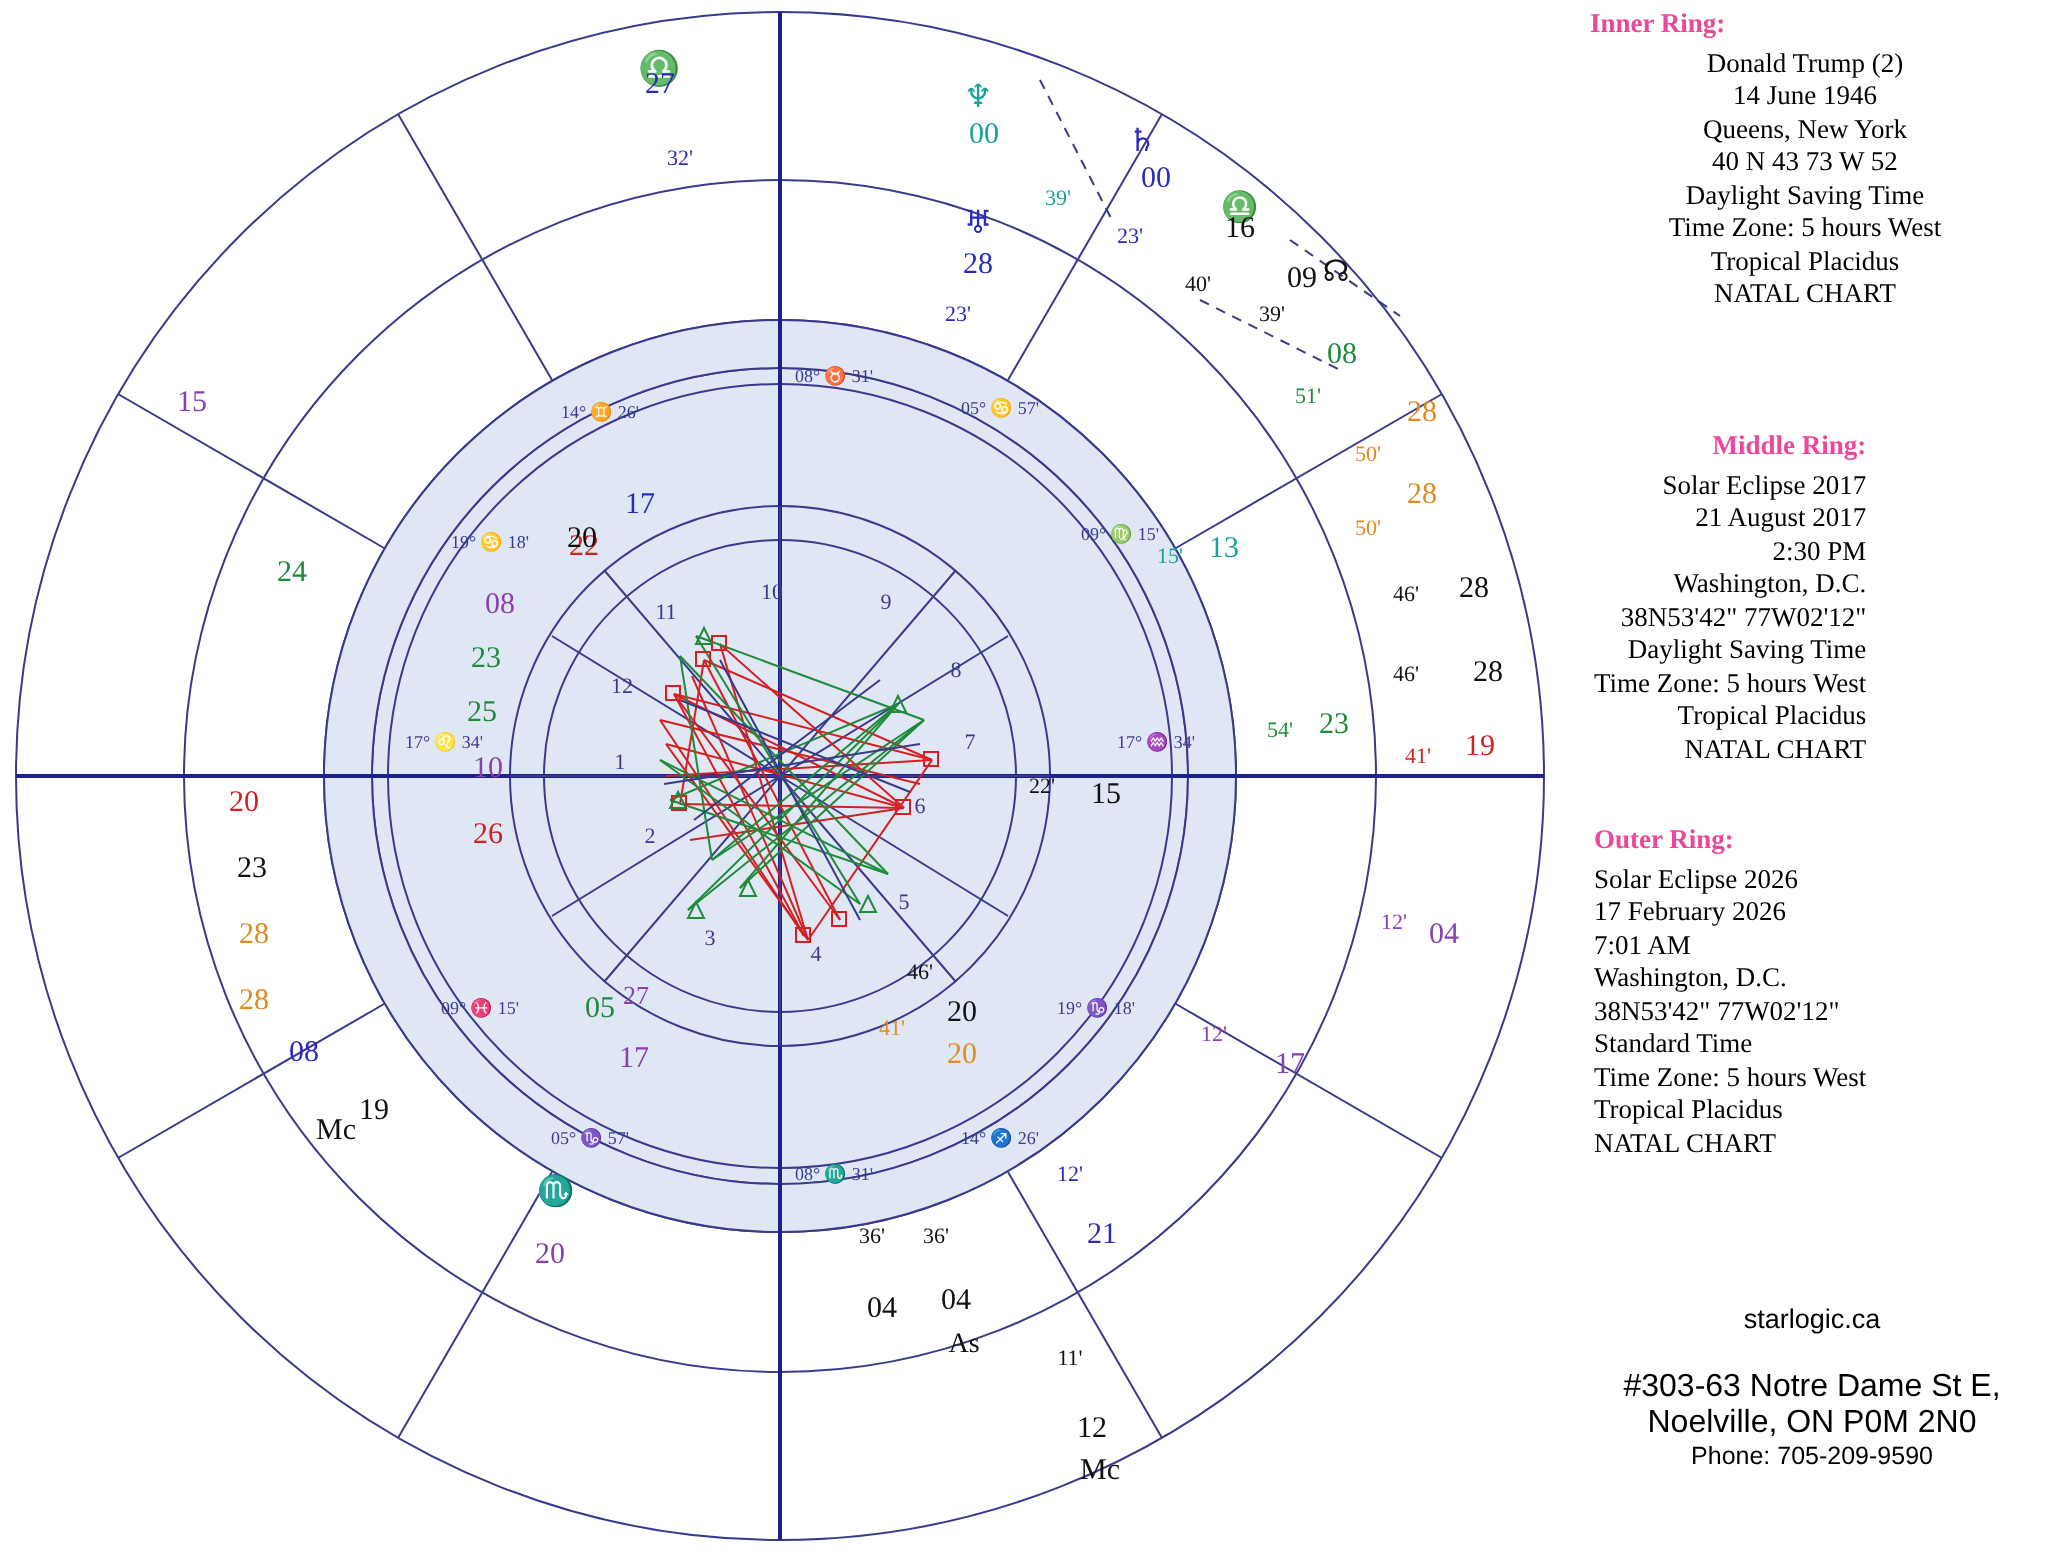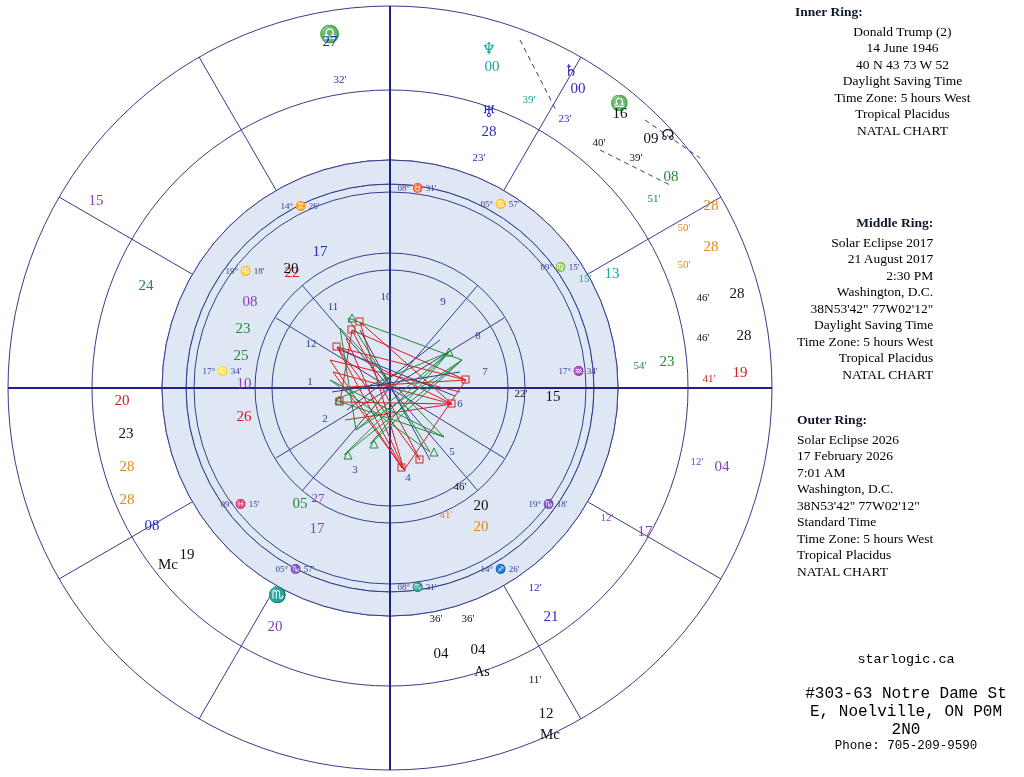--- a/index.html
+++ b/index.html
@@ -2,30 +2,30 @@
 <html><head>
 <meta charset="utf-8">
 <style>
   html,body{margin:0;padding:0;background:#ffffff;}
   body{width:1024px;height:777px;position:relative;overflow:hidden;
        font-family:"Liberation Serif", serif;color:#000;}
   #chart-area{position:absolute;left:0;top:0;width:790px;height:777px;}
   #chart-area svg{display:block;}
 
   .legend{position:absolute;font-family:"Liberation Serif", serif;font-size:13.5px;line-height:16.5px;color:#000;}
-  .legend .ltitle{color:#0f172a;font-weight:bold;margin-bottom:3px;}
+  .legend .ltitle{color:#ec4899;font-weight:bold;margin-bottom:3px;}
   .legend .lline{white-space:nowrap;}
 
   #legend-inner{left:795px;top:4px;text-align:center;width:215px;}
   #legend-inner .ltitle{text-align:left;}
   #legend-middle{left:797px;top:215px;text-align:right;}
   #legend-outer{left:797px;top:412px;}
 
   #brand{position:absolute;left:795px;top:652px;width:222px;text-align:center;
-         font-family:Liberation Mono, monospace;font-size:13.5px;}
+         font-family:Liberation Sans, sans-serif;font-size:13.5px;}
   #brand .addr{margin-top:18px;font-size:16px;}
   #brand .phone{font-size:12.5px;}
   text{dominant-baseline:middle;}
 </style>
 </head>
 <body>
 
 <div id="chart-area">
 <svg width="790" height="777" viewBox="0 0 790 777" xmlns="http://www.w3.org/2000/svg">
   <defs>
@@ -278,20 +278,21 @@
         <text x="96" y="202" fill="#8a3fb0" font-size="15" text-anchor="middle" font-family="&quot;Liberation Serif&quot;, serif">15</text>
         <text x="320" y="253" fill="#2b2bbb" font-size="15" text-anchor="middle" font-family="&quot;Liberation Serif&quot;, serif">17</text>
       </g>
 </svg>
 </div>
 
 <div class="legend" id="legend-inner">
   <div class="ltitle">Inner Ring:</div>
   <div class="lline">Donald Trump (2)</div>
   <div class="lline">14 June 1946</div>
+  <div class="lline">Queens, New York</div>
   <div class="lline">40 N 43    73 W 52</div>
   <div class="lline">Daylight Saving Time</div>
   <div class="lline">Time Zone: 5 hours West</div>
   <div class="lline">Tropical Placidus</div>
   <div class="lline">NATAL CHART</div>
 </div>
 
 <div class="legend" id="legend-middle">
   <div class="ltitle">Middle Ring:</div>
   <div class="lline">Solar Eclipse 2017</div>

